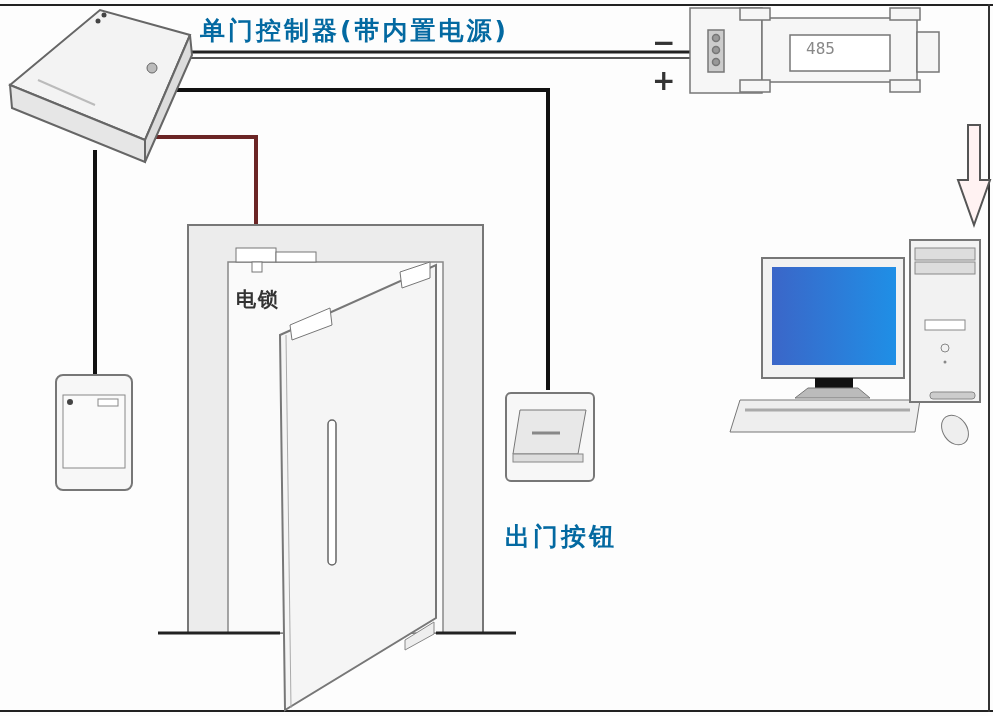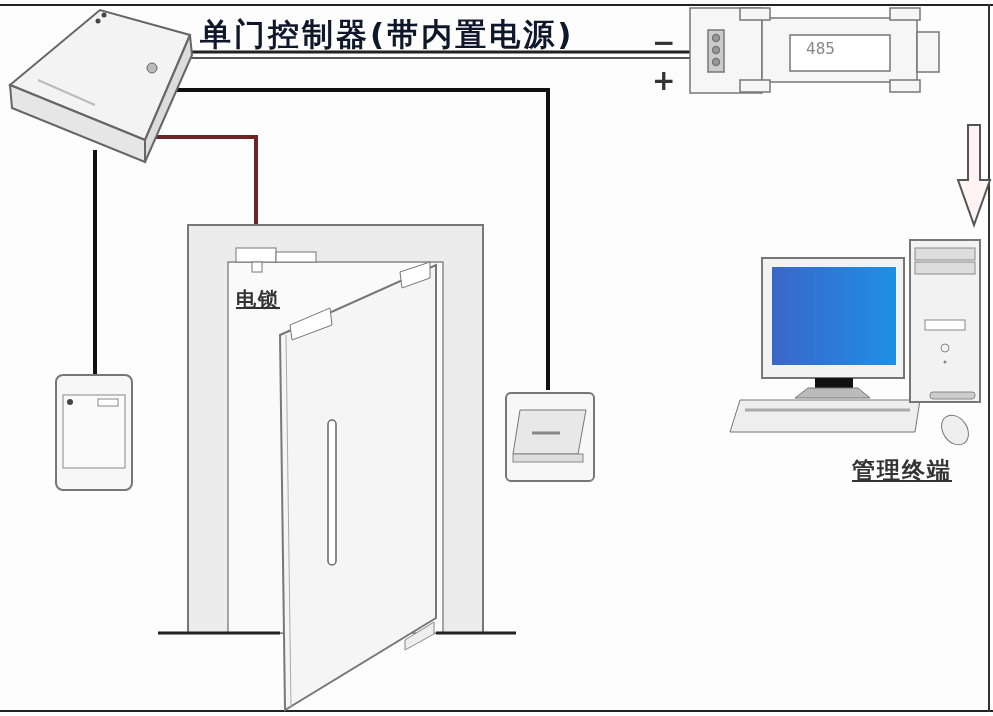--- a/index.html
+++ b/index.html
@@ -1,22 +1,22 @@
 <!DOCTYPE html>
 <html><head>
 <meta charset="utf-8">
 <style>
   html,body{margin:0;padding:0;background:#fff;}
   #stage{position:relative;width:993px;height:716px;overflow:hidden;background:#fdfdfd;font-family:"DejaVu Sans","Liberation Sans",sans-serif;}
   .frame-top{position:absolute;left:0;top:4px;width:993px;height:2px;background:#222;}
   .frame-bottom{position:absolute;left:0;top:710px;width:993px;height:2px;background:#222;}
   .frame-right{position:absolute;left:988px;top:4px;width:2px;height:708px;background:#333;}
   svg{position:absolute;left:0;top:0;}
-  .lbl{position:absolute;font-size:31px;font-weight:bold;color:#0f172a;white-space:nowrap;letter-spacing:3px;}
-  .lbl-sm{position:absolute;font-size:20px;font-weight:bold;color:#333;white-space:nowrap;letter-spacing:2px;text-decoration:underline;}
+  .lbl{position:absolute;font-size:25px;font-weight:bold;color:#0369a1;white-space:nowrap;letter-spacing:3px;}
+  .lbl-sm{position:absolute;font-size:20px;font-weight:bold;color:#333;white-space:nowrap;letter-spacing:2px;}
   .sign{position:absolute;font-size:28px;color:#333;font-weight:bold;}
 </style>
 </head>
 <body>
 
 <div id="stage">
   <div class="frame-top"></div>
   <div class="frame-bottom"></div>
   <div class="frame-right"></div>
 
@@ -117,15 +117,15 @@
       <polygon points="520,410 586,410 578,454 513,454" fill="#e8e8e8" stroke="#777"></polygon>
       <rect x="513" y="454" width="70" height="8" fill="#ddd" stroke="#888"></rect>
       <line x1="532" y1="433" x2="560" y2="433" stroke="#888" stroke-width="3"></line>
     </g>
   </svg>
 
   <div class="lbl" style="left:200px;top:14px;">单门控制器(带内置电源)</div>
   <div class="sign" style="left:652px;top:26px;">−</div>
   <div class="sign" style="left:652px;top:64px;">+</div>
   <div style="position:absolute;left:806px;top:39px;font-size:16px;color:#888;font-family:'DejaVu Sans Mono',monospace;">485</div>
-  <div class="lbl-sm" style="left:852px;top:455px;font-size:23px;">管理终端</div>
   <div class="lbl-sm" style="left:236px;top:286px;">电锁</div>
+  <div class="lbl" style="left:505px;top:520px;">出门按钮</div>
 </div>
 
 </body></html>

